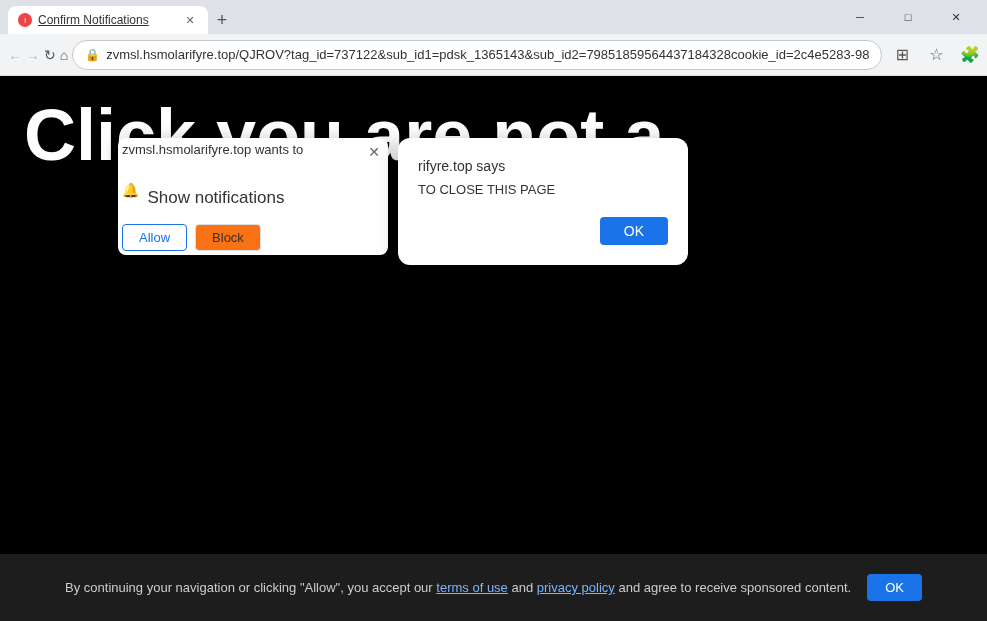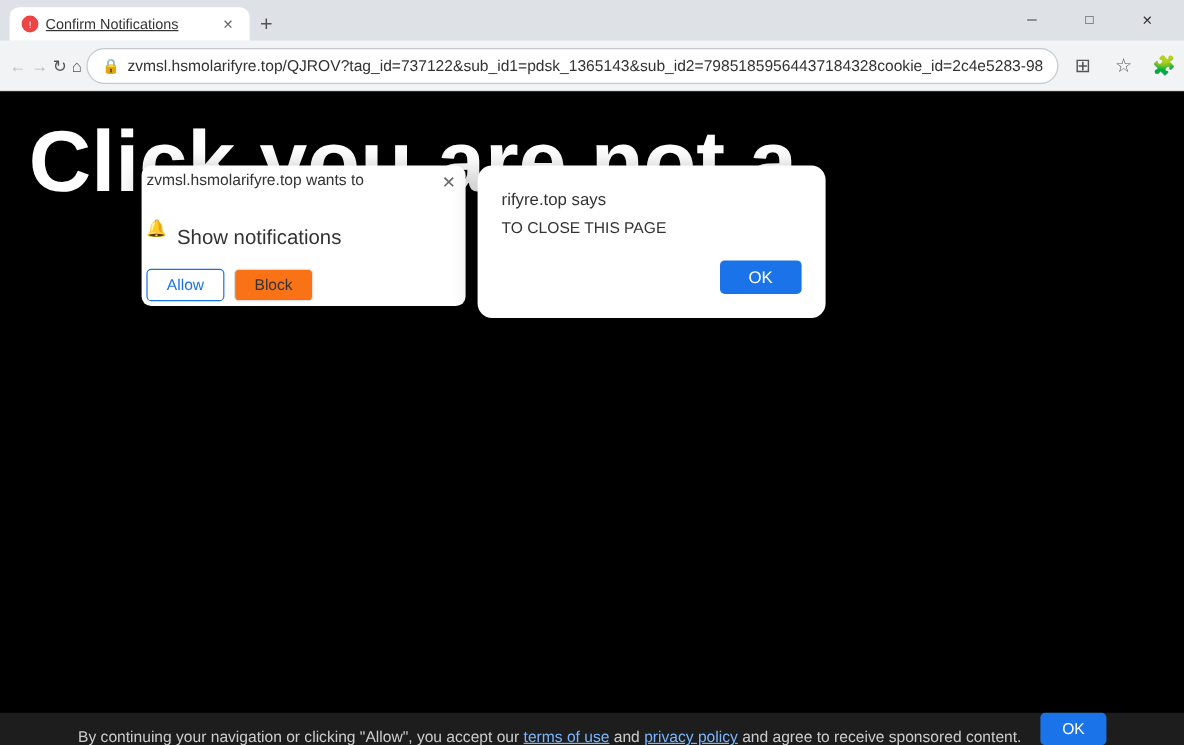--- a/index.html
+++ b/index.html
@@ -129,23 +129,23 @@
       white-space: nowrap;
       padding: 0 24px;
       line-height: 1.1;
     }
     .footer-bar {
       position: absolute;
       bottom: 0;
       left: 0;
       right: 0;
       background: rgba(30,30,30,0.97);
-      padding: 0 20px;
-      display: flex;
-      align-items: flex-end;
+      padding: 20px 20px;
+      display: flex;
+      align-items: center;
       justify-content: center;
       gap: 16px;
     }
     .footer-text {
       font-size: 13px;
       color: #ccc;
       text-align: center;
     }
     .footer-link {
       color: #7ab5ff;

